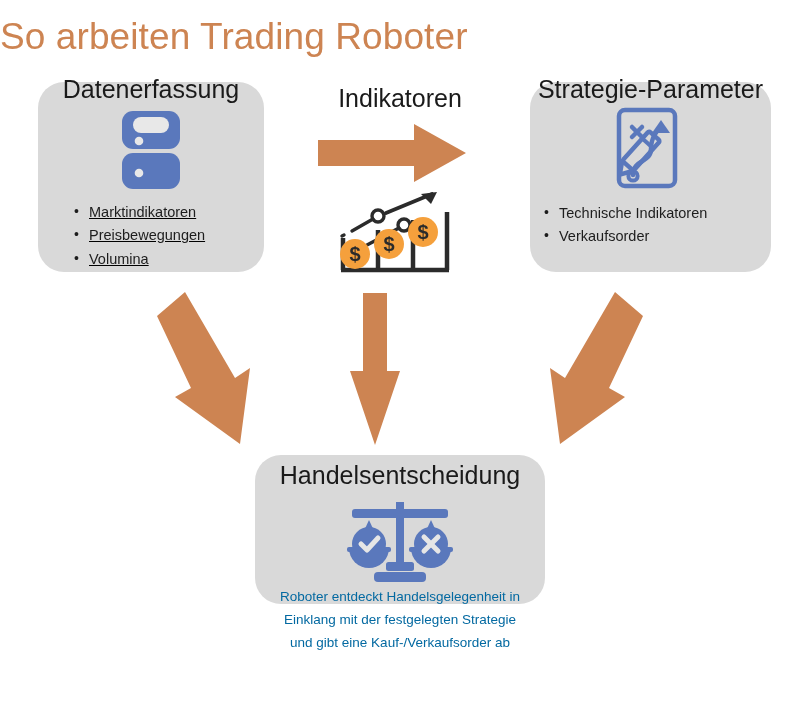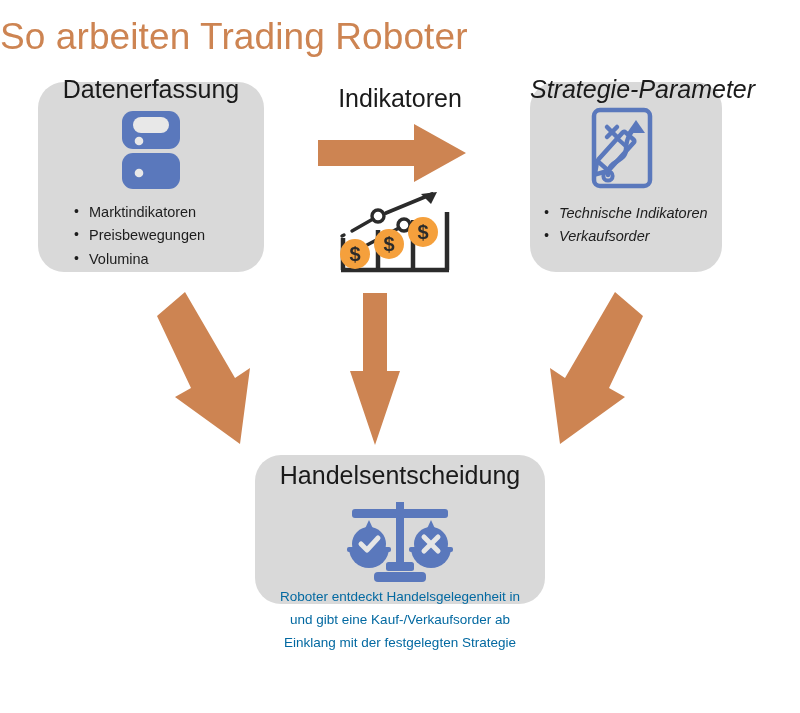--- a/index.html
+++ b/index.html
@@ -72,24 +72,24 @@
     left: 0;
     top: -1px;
     font-size: 14px;
     color: #1d1d1d;
   }
 
   
   #card-left { left: 38px; top: 82px; width: 226px; height: 190px; }
   #card-left .card-title { top: -5px; }
   #card-left .icon-wrap { position: absolute; left: 0; top: 28px; width: 100%; text-align: center; }
-  #card-left .bullets { left: 36px; top: 119px; }
-
-  
-  #card-right { left: 530px; top: 82px; width: 192px; height: 190px; font-style: italic; }
+  #card-left .bullets { left: 36px; top: 119px; text-decoration: underline; }
+
+  
+  #card-right { left: 530px; top: 82px; width: 241px; height: 190px; }
   #card-right .card-title { top: -5px; }
   #card-right .icon-wrap { position: absolute; left: 0; top: 25px; width: 100%; text-align: center; }
   #card-right .bullets { left: 14px; top: 120px; }
 
   
   #mid-title {
     position: absolute;
     left: 290px;
     top: 84px;
     width: 220px;
@@ -276,18 +276,18 @@
         <rect x="71" y="47" width="44" height="5" rx="2" fill="#5A78BC"></rect>
         <g stroke="#E6E6E6" stroke-width="5" stroke-linecap="round">
           <path d="M86,37 L100,51"></path>
           <path d="M100,37 L86,51"></path>
         </g>
       </svg>
     </div>
 
     <div class="body-text">
       <span>Roboter entdeckt Handelsgelegenheit in</span>
+      <span>Einklang mit der festgelegten Strategie</span>
       <span>und gibt eine Kauf-/Verkaufsorder ab</span>
-      <span>Einklang mit der festgelegten Strategie</span>
     </div>
   </div>
 
 </div>
 
 </body></html>

